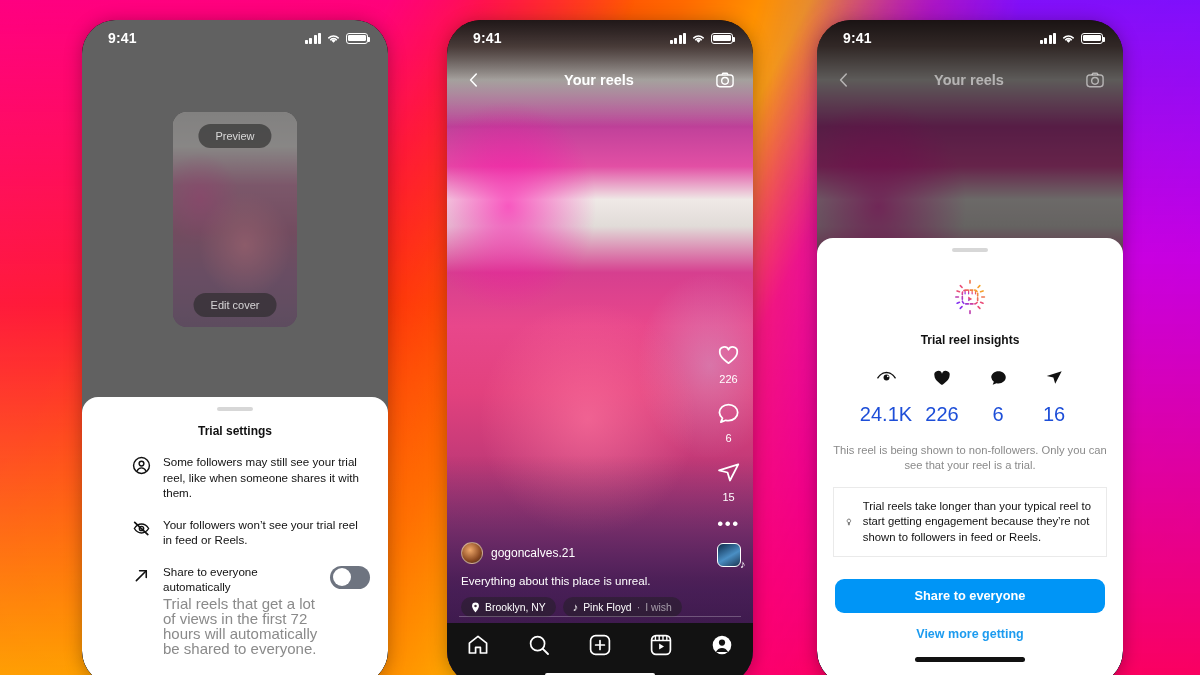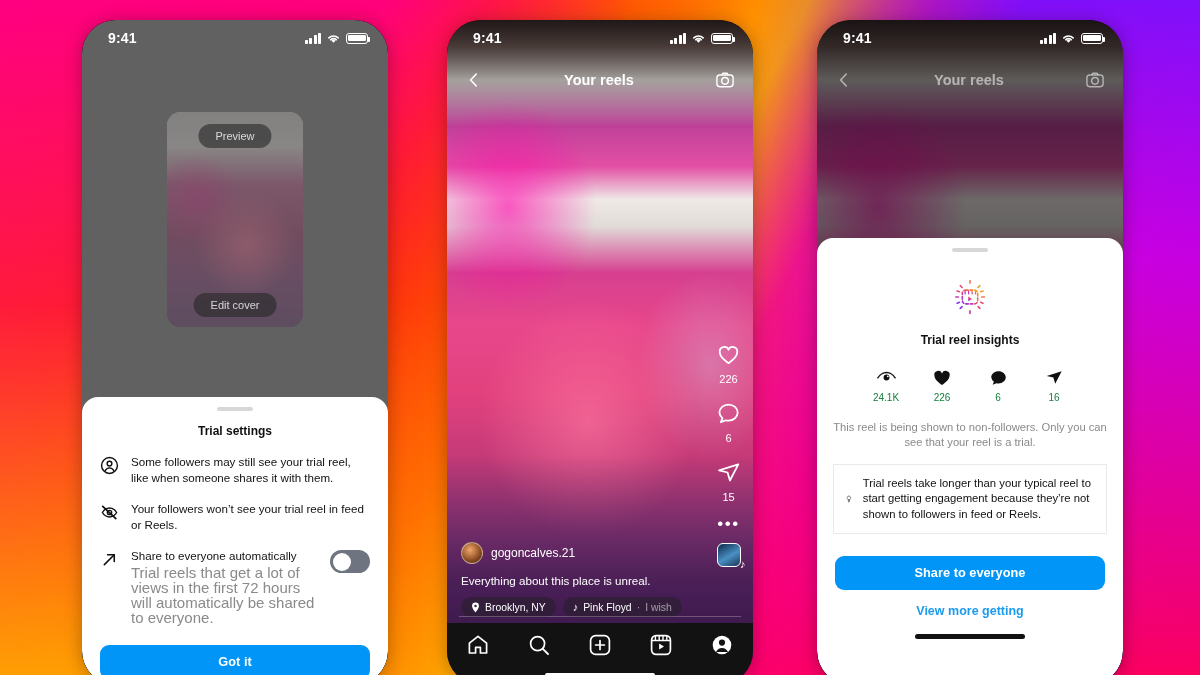--- a/index.html
+++ b/index.html
@@ -73,21 +73,21 @@
   }
   .nav-title{ flex:1; text-align:center; font-size:14.5px; font-weight:bold; }
   .chev{ width:18px; height:18px; }
   .cam{ width:20px; height:20px; }
 
   
   #phone1 .screen{ background:#5F5F5F; }
   .p1-dim{ position:absolute; inset:0; background:#616161; }
   .preview-card{
     position:absolute; left:50%; transform:translateX(-50%); top:92px;
-    width:136px; height:215px; border-radius:14px; overflow:hidden;
+    width:124px; height:215px; border-radius:14px; overflow:hidden;
   }
   .preview-img{
     position:absolute; inset:0;
     background:
       radial-gradient(ellipse 60% 40% at 58% 62%, rgba(255,90,130,.75), rgba(0,0,0,0) 62%),
       radial-gradient(ellipse 45% 30% at 22% 40%, rgba(255,0,140,.5), rgba(0,0,0,0) 70%),
       linear-gradient(to bottom, #b9b5b2 0%, #c9c4c0 16%, #b5457e 34%, #9c2763 56%, #7c2c6e 78%, #5e2a63 100%);
     filter:saturate(.85);
   }
   .preview-veil{ position:absolute; inset:0; background:rgba(97,97,97,.62); }
@@ -100,21 +100,21 @@
   .pill-editcover{ bottom:10px; }
 
   
   .sheet{
     position:absolute; left:0; right:0; bottom:0; background:#fff;
     border-radius:16px 16px 34px 34px; z-index:40;
   }
   .grabber{ width:36px; height:4px; background:#d7d7d7; border-radius:3px; margin:10px auto 0; }
   .sheet-title{ text-align:center; font-size:12px; font-weight:bold; color:#111; margin-top:13px; }
 
-  .srow{ display:flex; gap:12px; padding:0 18px; margin-top:16px; align-items:flex-start; }
+  .srow{ display:flex; gap:12px; padding:0 18px; margin-top:16px; align-items:flex-start;margin-left:32px; }
   .srow .ic{ flex:0 0 19px; padding-top:2px; }
   .srow .txt{ flex:1; }
   .srow .t1{ font-size:11.6px; line-height:15.5px; color:#111; }
   .srow .t2{ font-size:15px; line-height:15px; color:#8a8a8a; margin-top:1px; }
   .toggle{
     flex:0 0 40px; height:23px; border-radius:13px; background:#6E7480;
     position:relative; margin-top:2px;
   }
   .toggle .knob{ position:absolute; top:2.5px; left:2.5px; width:18px; height:18px; border-radius:50%; background:#fff; }
 
@@ -190,21 +190,21 @@
     display:flex; align-items:flex-start; justify-content:space-around; padding-top:10px;
   }
   .tabbar .home-ind{ position:absolute; bottom:8px; left:50%; transform:translateX(-50%); margin:0; }
 
   
   .p3-dark{ position:absolute; inset:0; background:rgba(0,0,0,.55); z-index:6; }
   .insight-logo{ width:46px; height:46px; margin:22px auto 0; display:block; }
   .metrics{ display:flex; justify-content:center; gap:0; margin-top:22px; }
   .metric{ width:56px; text-align:center; }
   .metric .mi{ height:17px; display:flex; align-items:center; justify-content:center; }
-  .metric .mv{ font-size:10px; font-weight:500; color:#15803d; margin-top:6px; }
+  .metric .mv{ font-size:20px; font-weight:500; color:#1d4ed8; margin-top:17px; }
   .note-text{
     text-align:center; font-size:11.2px; line-height:15px; color:#8a8a8a; margin:17px 16px 0;
   }
   .tipbox{
     margin:14px 16px 0; border:1px solid #eaeaea; border-radius:0;
     padding:11px 12px; display:flex; gap:11px; align-items:center;
   }
   .tipbox .tip-t{ font-size:11.3px; line-height:15.4px; color:#111; }
 </style>
 </head>

